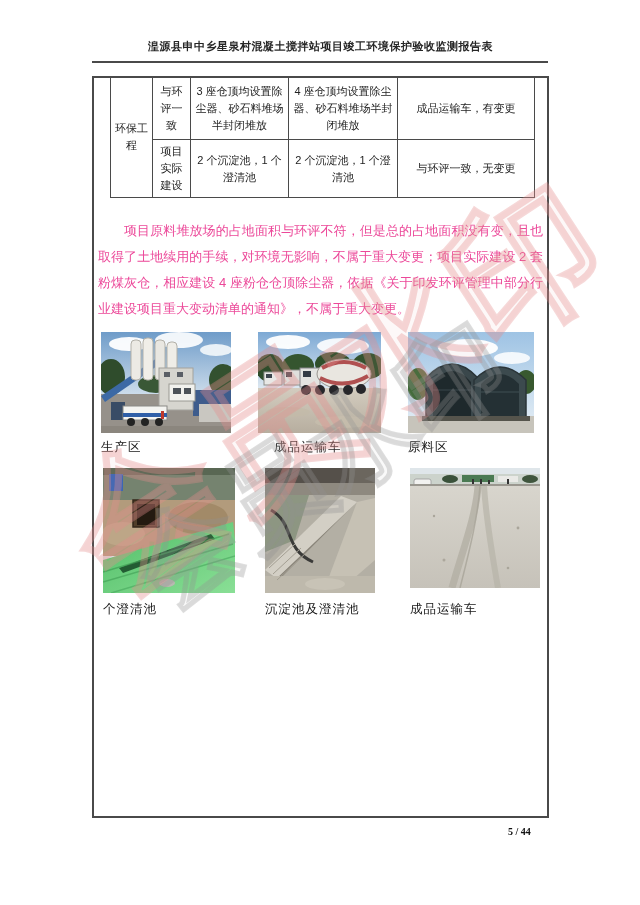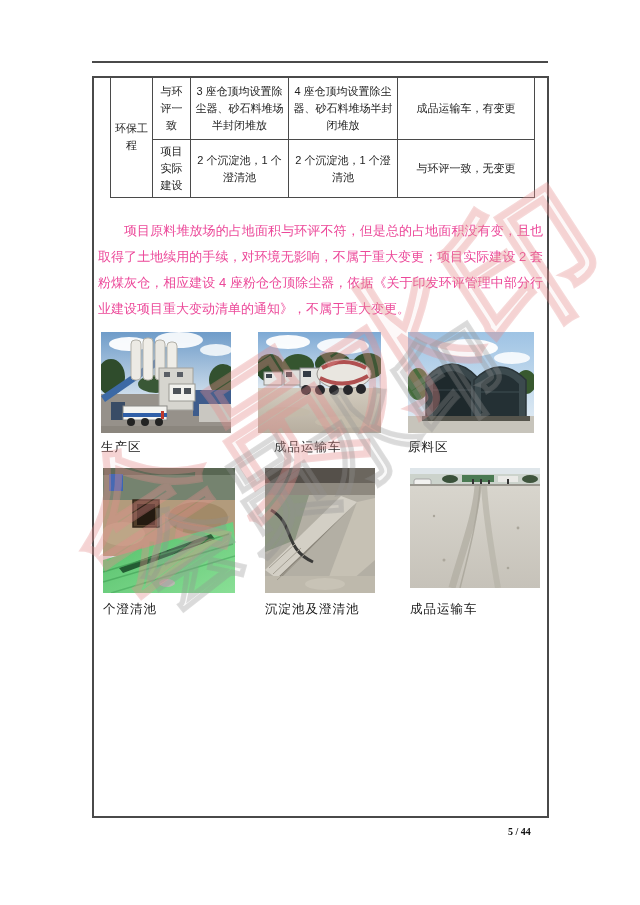--- a/index.html
+++ b/index.html
@@ -52,20 +52,21 @@
   .wm-gray{
     left:105px;top:395px;width:430px;font-size:105px;transform:rotate(-33deg);
     -webkit-text-stroke:2px rgba(145,145,145,0.30);color:rgba(150,150,150,0.06);
   }
 </style>
 </head>
 <body>
 
 <div id="screen">
 
+  <div class="page-title">湟源县申中乡星泉村混凝土搅拌站项目竣工环境保护验收监测报告表</div>
   <div class="title-rule"></div>
 
   <div class="content-box"></div>
 
   <table class="env-table">
     <colgroup>
       <col style="width:42px">
         <col style="width:38px">
         <col style="width:98px">
         <col style="width:109px">

